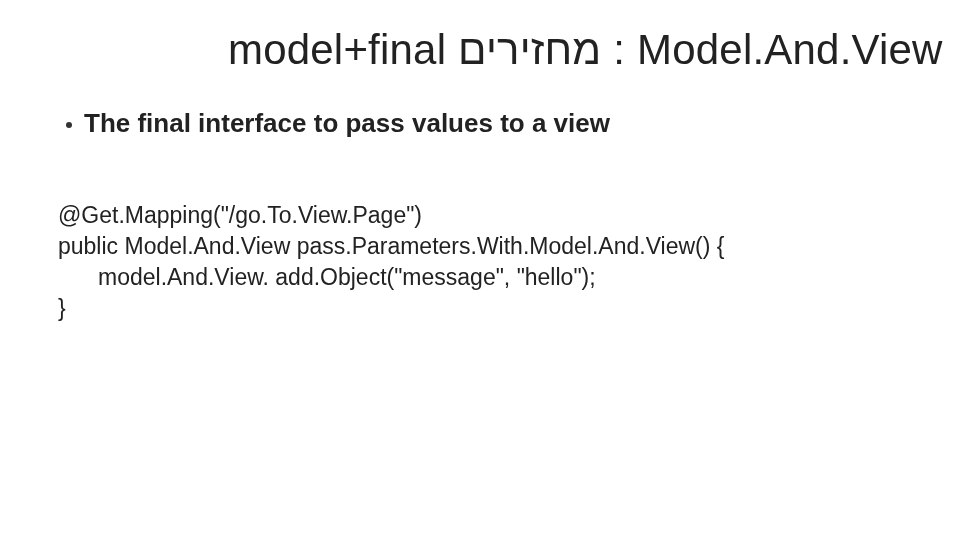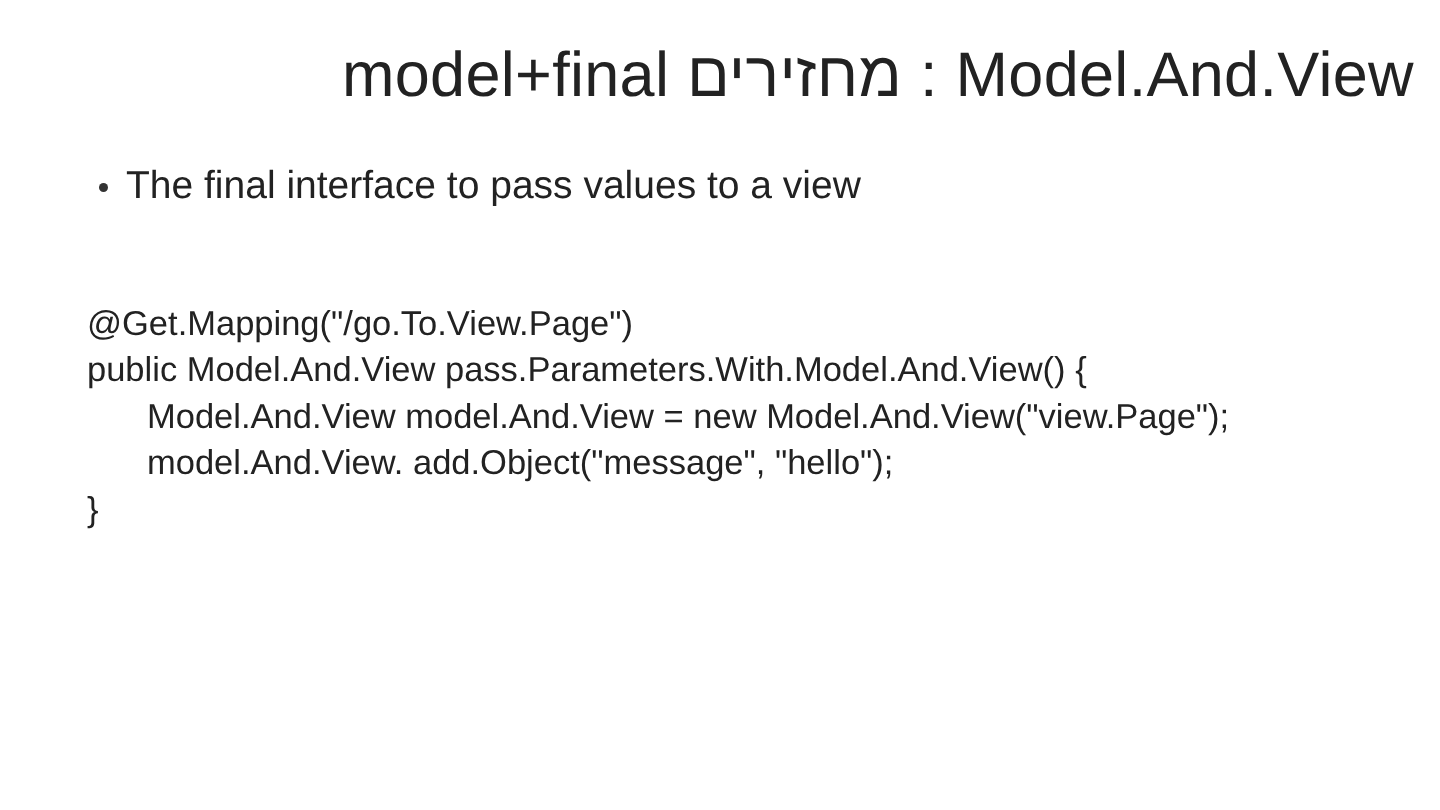--- a/index.html
+++ b/index.html
@@ -25,21 +25,21 @@
     letter-spacing: 0.2px;
     margin: 0 0 34px 0;
     text-align: left;
     padding-left: 170px;
     white-space: nowrap;
   }
   .bullet-row {
     display: flex;
     align-items: flex-start;
     font-size: 26px;
-    font-weight: 400;
+    font-weight: 700;
     margin-bottom: 30px;
     padding-left: 8px;
   }
   .bullet-dot {
     width: 6px;
     height: 6px;
     border-radius: 50%;
     background: #333;
     margin-top: 14px;
     margin-right: 12px;
@@ -66,16 +66,16 @@
   <h1 class="title">model+final מחזירים : Model.And.View</h1>
 
   <div class="bullet-row">
     <span class="bullet-dot"></span>
     <span>The final interface to pass values to a view</span>
   </div>
 
   <div class="code-block">
 <span>@Get.Mapping("/go.To.View.Page")</span>
 <span>public Model.And.View pass.Parameters.With.Model.And.View() {</span>
-<span class="indent">Model.And.View model.And.View = new Model.And.View("view.Page");</span><span class="indent">model.And.View. add.Object("message", "hello");</span><span>}</span>
+<span class="indent">model.And.View. add.Object("message", "hello");</span><span>}</span>
   </div>
 
 </div>
 
 </body></html>

